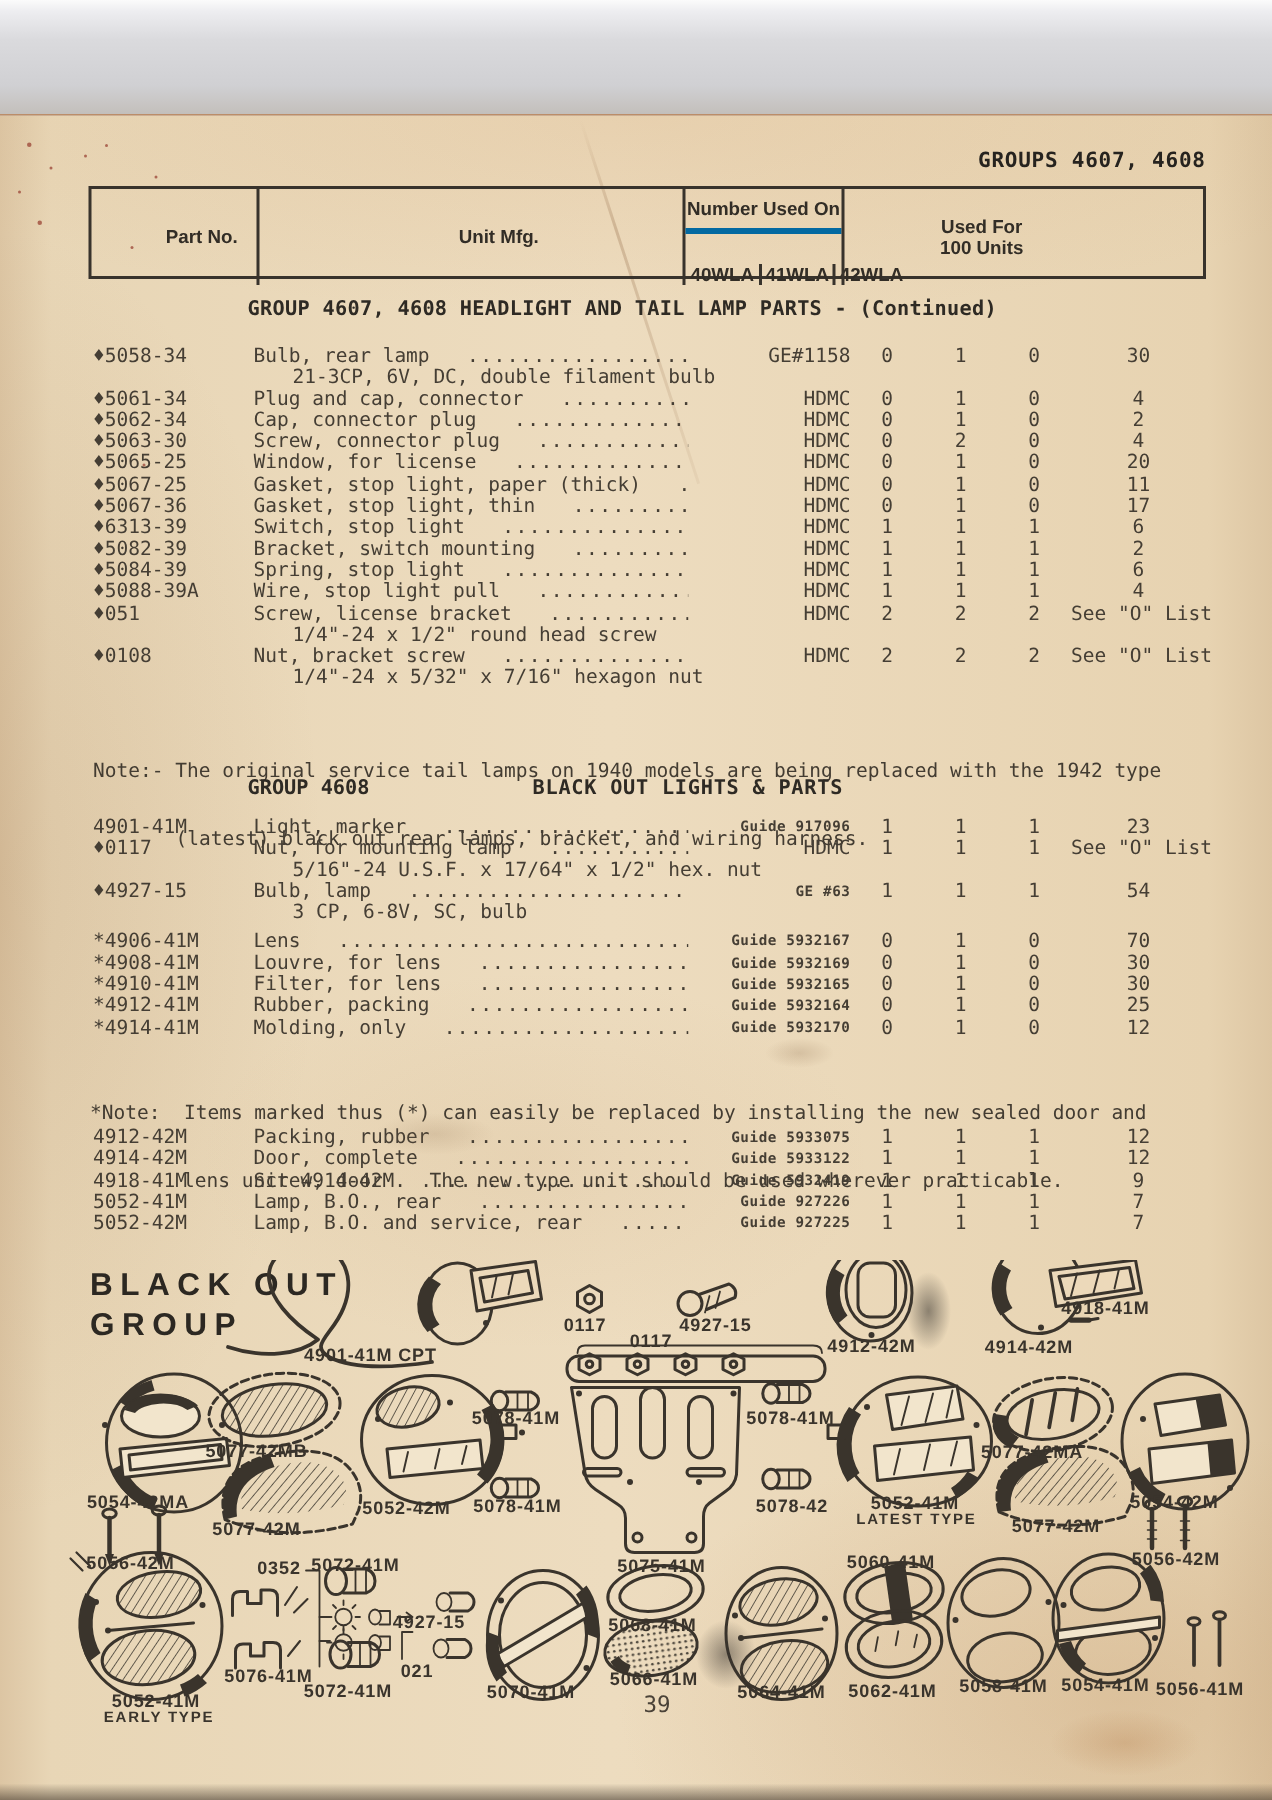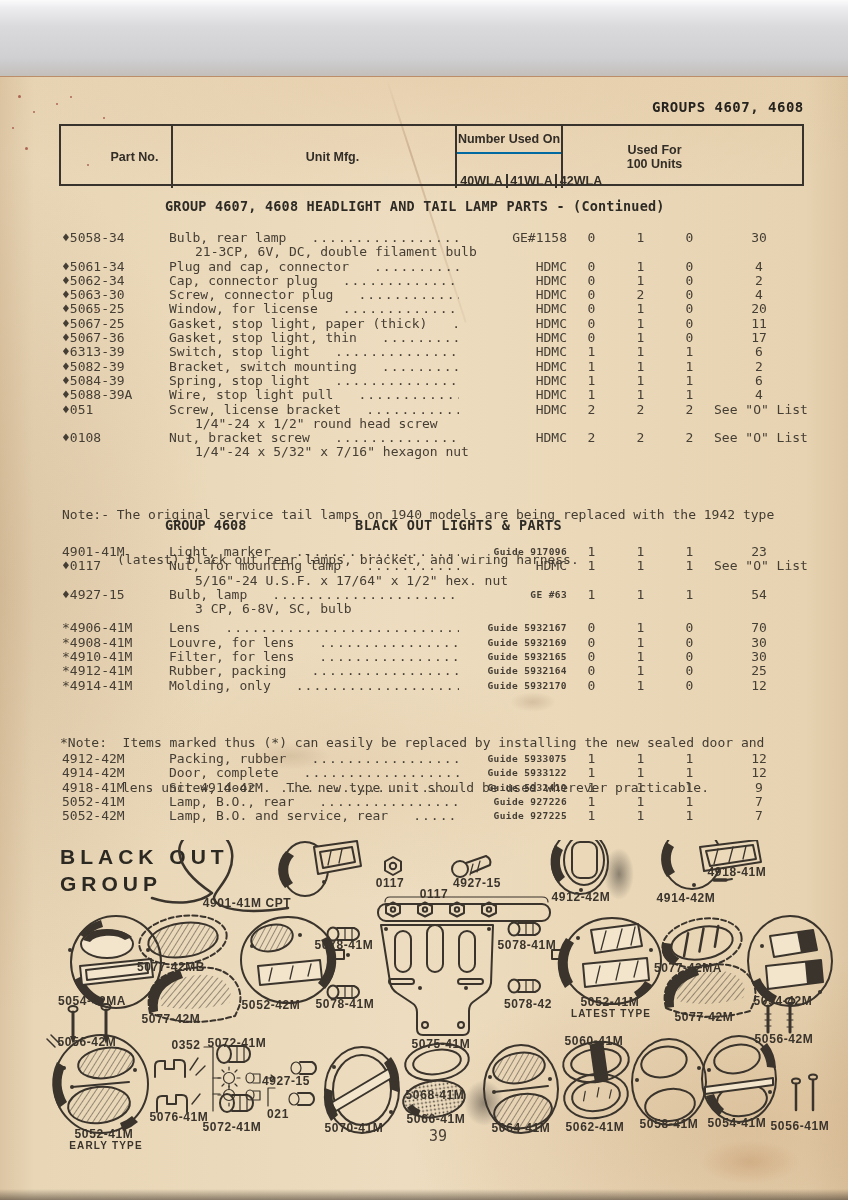--- a/index.html
+++ b/index.html
@@ -25,21 +25,21 @@
   .stain{position:absolute;border-radius:50%;}
   #hdr{position:absolute;left:652px;top:99px;font:bold 14px "DejaVu Sans Mono",monospace;
     letter-spacing:.5px;color:#26231f;}
   
   #thead{position:absolute;left:59px;top:124px;width:745px;height:62px;
     border:2.5px solid #38332c;display:grid;grid-template-columns:110px 284px 106px 148px 97px;
     font-family:"Liberation Sans",sans-serif;font-weight:bold;font-size:12.5px;color:#322d26;box-sizing:border-box;}
   .hc{display:flex;align-items:center;justify-content:center;padding-left:37px;}
   .bl{border-left:2px solid #38332c;}
   .nuo{flex-direction:column;align-items:stretch;padding:0;}
-  .nuo-top{height:26px;border-bottom:2px solid #0369a1;display:flex;align-items:center;justify-content:center;}
+  .nuo-top{height:26px;border-bottom:4px solid #0369a1;display:flex;align-items:center;justify-content:center;}
   .nuo-bot{flex:1;display:grid;grid-template-columns:49px 49px 50px;margin-top:20px;}
   .m{display:flex;align-items:center;justify-content:center;}
   .m.bl{border-left:2px solid #38332c;}
   .uf{flex-direction:column;line-height:14px;text-align:center;}
   
   #sec1-title{position:absolute;left:165px;top:198px;font:bold 13.5px "DejaVu Sans Mono",monospace;
     letter-spacing:.2px;color:#2e2a24;}
   .note{position:absolute;font:13px "DejaVu Sans Mono",monospace;color:#433c32;line-height:15px;white-space:pre;}
   #note1{left:62px;top:477px;}
   #note2{left:60px;top:705px;}
@@ -754,21 +754,21 @@
       <span class="illabel" style="left: 784px; top: 1032px;">5056-42M</span>
       <span class="illabel" style="left: 87px; top: 1035px;">5056-42M</span>
       <span class="illabel" style="left: 186px; top: 1038px;">0352</span>
       <span class="illabel" style="left: 237px; top: 1036px;">5072-41M</span>
       <span class="illabel" style="left: 179px; top: 1110px;">5076-41M</span>
       <span class="illabel" style="left: 232px; top: 1120px;">5072-41M</span>
       <span class="illabel" style="left: 286px; top: 1074px;">4927-15</span>
       <span class="illabel" style="left: 278px; top: 1107px;">021</span>
       <span class="illabel" style="left: 354px; top: 1121px;">5070-41M</span>
       <span class="illabel" style="left: 441px; top: 1037px;">5075-41M</span>
-      <span class="illabel" style="left: 435px; top: 1076px; margin-top: 12px;">5068-41M</span>
+      <span class="illabel" style="left: 435px; top: 1076px;">5068-41M</span>
       <span class="illabel" style="left: 436px; top: 1112px;">5066-41M</span>
       <span class="illabel" style="left: 521px; top: 1121px;">5064-41M</span>
       <span class="illabel" style="left: 594px; top: 1034px;">5060-41M</span>
       <span class="illabel" style="left: 595px; top: 1120px;">5062-41M</span>
       <span class="illabel" style="left: 669px; top: 1117px;">5058-41M</span>
       <span class="illabel" style="left: 737px; top: 1116px;">5054-41M</span>
       <span class="illabel" style="left: 800px; top: 1119px;">5056-41M</span>
       <span class="illabel" style="left: 104px; top: 1127px;">5052-41M</span>
       <span class="illabel small" style="left: 106px; top: 1140px;">EARLY TYPE</span>
     </div>

